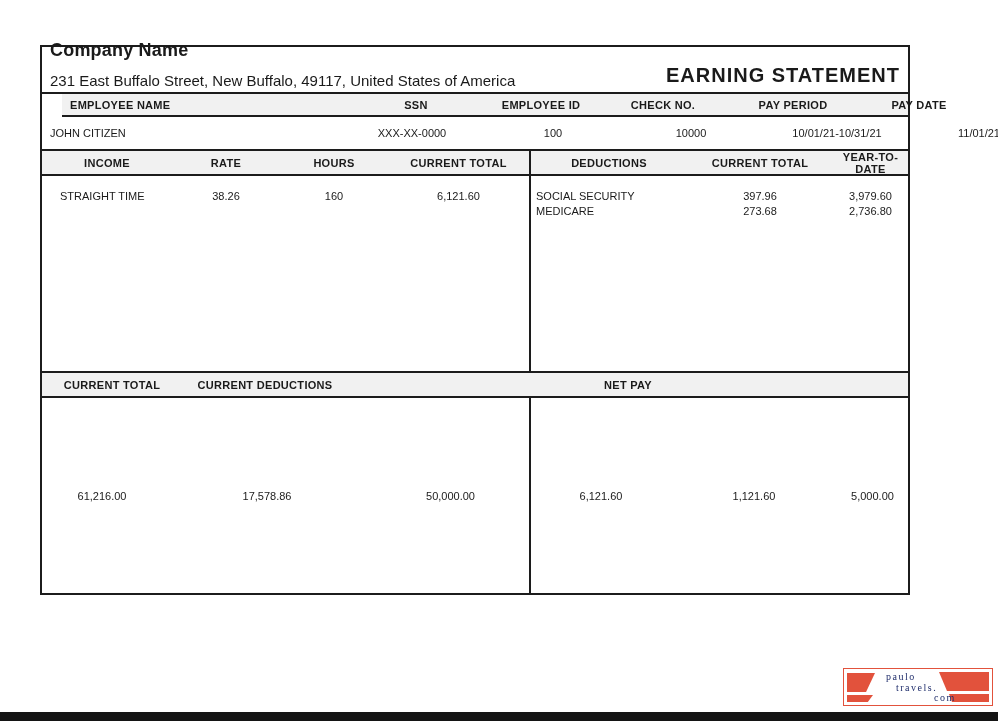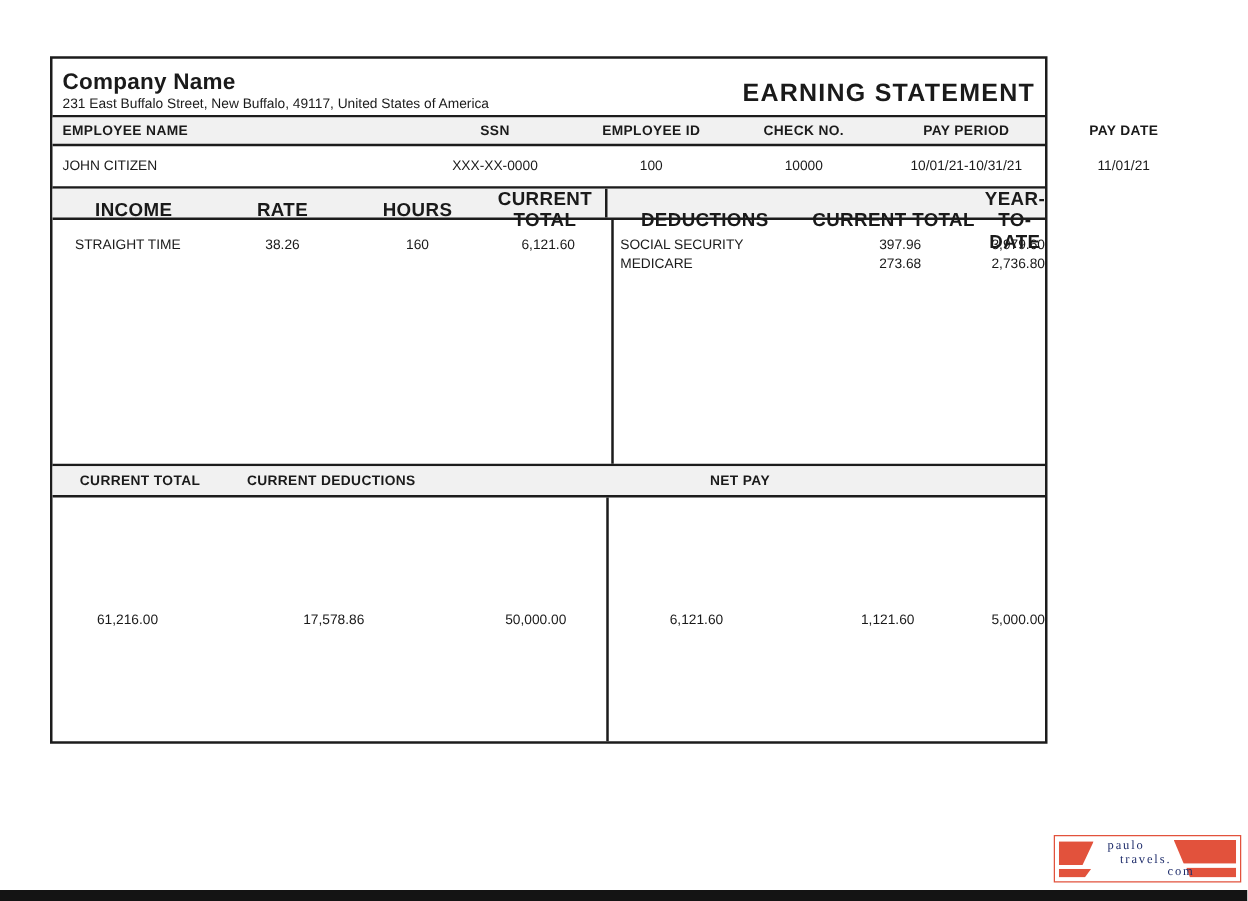--- a/index.html
+++ b/index.html
@@ -1,47 +1,47 @@
 <!DOCTYPE html>
 <html><head>
 <meta charset="utf-8">
 <style>
   * { margin: 0; padding: 0; box-sizing: border-box; }
   html, body { width: 998px; height: 721px; background: #ffffff; overflow: hidden; }
   body { position: relative; font-family: "Liberation Sans", sans-serif; color: #1a1a1a; }
 
   .document {
-    position: absolute; left: 40px; top: 45px; width: 798px; height: 550px;
+    position: absolute; left: 40px; top: 45px; width: 870px; height: 550px;
     border: 2px solid #1c1c1c; background: #ffffff;
     display: flex; flex-direction: column;
   }
 
   
   .company-header {
     height: 47px; border-bottom: 2px solid #1c1c1c;
     display: flex; justify-content: space-between; align-items: flex-end;
     padding: 3px 8px 3px 8px;
   }
   .company-name { font-size: 18px; font-weight: bold; letter-spacing: 0.2px; }
-  .company-address { font-size: 11px; margin-top: 1px; }
+  .company-address { font-size: 15px; margin-top: 11px; }
   .statement-title { font-size: 20px; font-weight: bold; letter-spacing: 1px; padding-bottom: 2px; }
 
   
   .info-grid { display: grid; grid-template-columns: 290px 128px 122px 122px 138px 114px; align-items: center; }
-  .info-header { height: 23px; background: #f1f1f1; border-bottom: 2px solid #1c1c1c; font-weight: bold; font-size: 11px; letter-spacing: 0.3px; }
-  .info-values { height: 34px; border-bottom: 2px solid #1c1c1c; font-size: 11px; }
+  .info-header { height: 23px; background: #f1f1f1; border-bottom: 2px solid #1c1c1c; font-weight: bold; font-size: 11px; letter-spacing: 0.3px; margin-left: 20px; }
+  .info-values { height: 34px; border-bottom: 2px solid #1c1c1c; font-size: 11px; gap: 16px; }
   .cell-c { text-align: center; }
   .cell-l { text-align: left; padding-left: 8px; }
 
   
   .split { display: flex; }
   .split .left  { width: 489px; border-right: 2px solid #1c1c1c; }
   .split .right { flex: 1; }
 
-  .table-header { height: 25px; background: #f1f1f1; border-bottom: 2px solid #1c1c1c; font-weight: bold; font-size: 15px; letter-spacing: 0.3px; }
+  .table-header { height: 25px; background: #f1f1f1; border-bottom: 2px solid #1c1c1c; font-weight: bold; font-size: 11px; letter-spacing: 0.3px; }
   .table-header .left  { display: grid; grid-template-columns: 130px 108px 108px 1fr; align-items: center; height: 100%; }
   .table-header .right { display: grid; grid-template-columns: 156px 146px 1fr; align-items: center; height: 100%; }
 
   .body-area { flex: 1; border-bottom: 2px solid #1c1c1c; font-size: 11px; }
   .body-area.split { align-items: stretch; justify-content: space-between; }
   .income-row { display: grid; grid-template-columns: 130px 108px 108px 1fr; padding-top: 14px; }
   .income-row .income-name { padding-left: 18px; text-align: left; }
   .deduction-row { display: grid; grid-template-columns: 156px 146px 1fr; line-height: 15px; }
   .deductions-block { padding-top: 13px; }
   .deduction-row .ded-name { padding-left: 5px; text-align: left; white-space: nowrap; }

